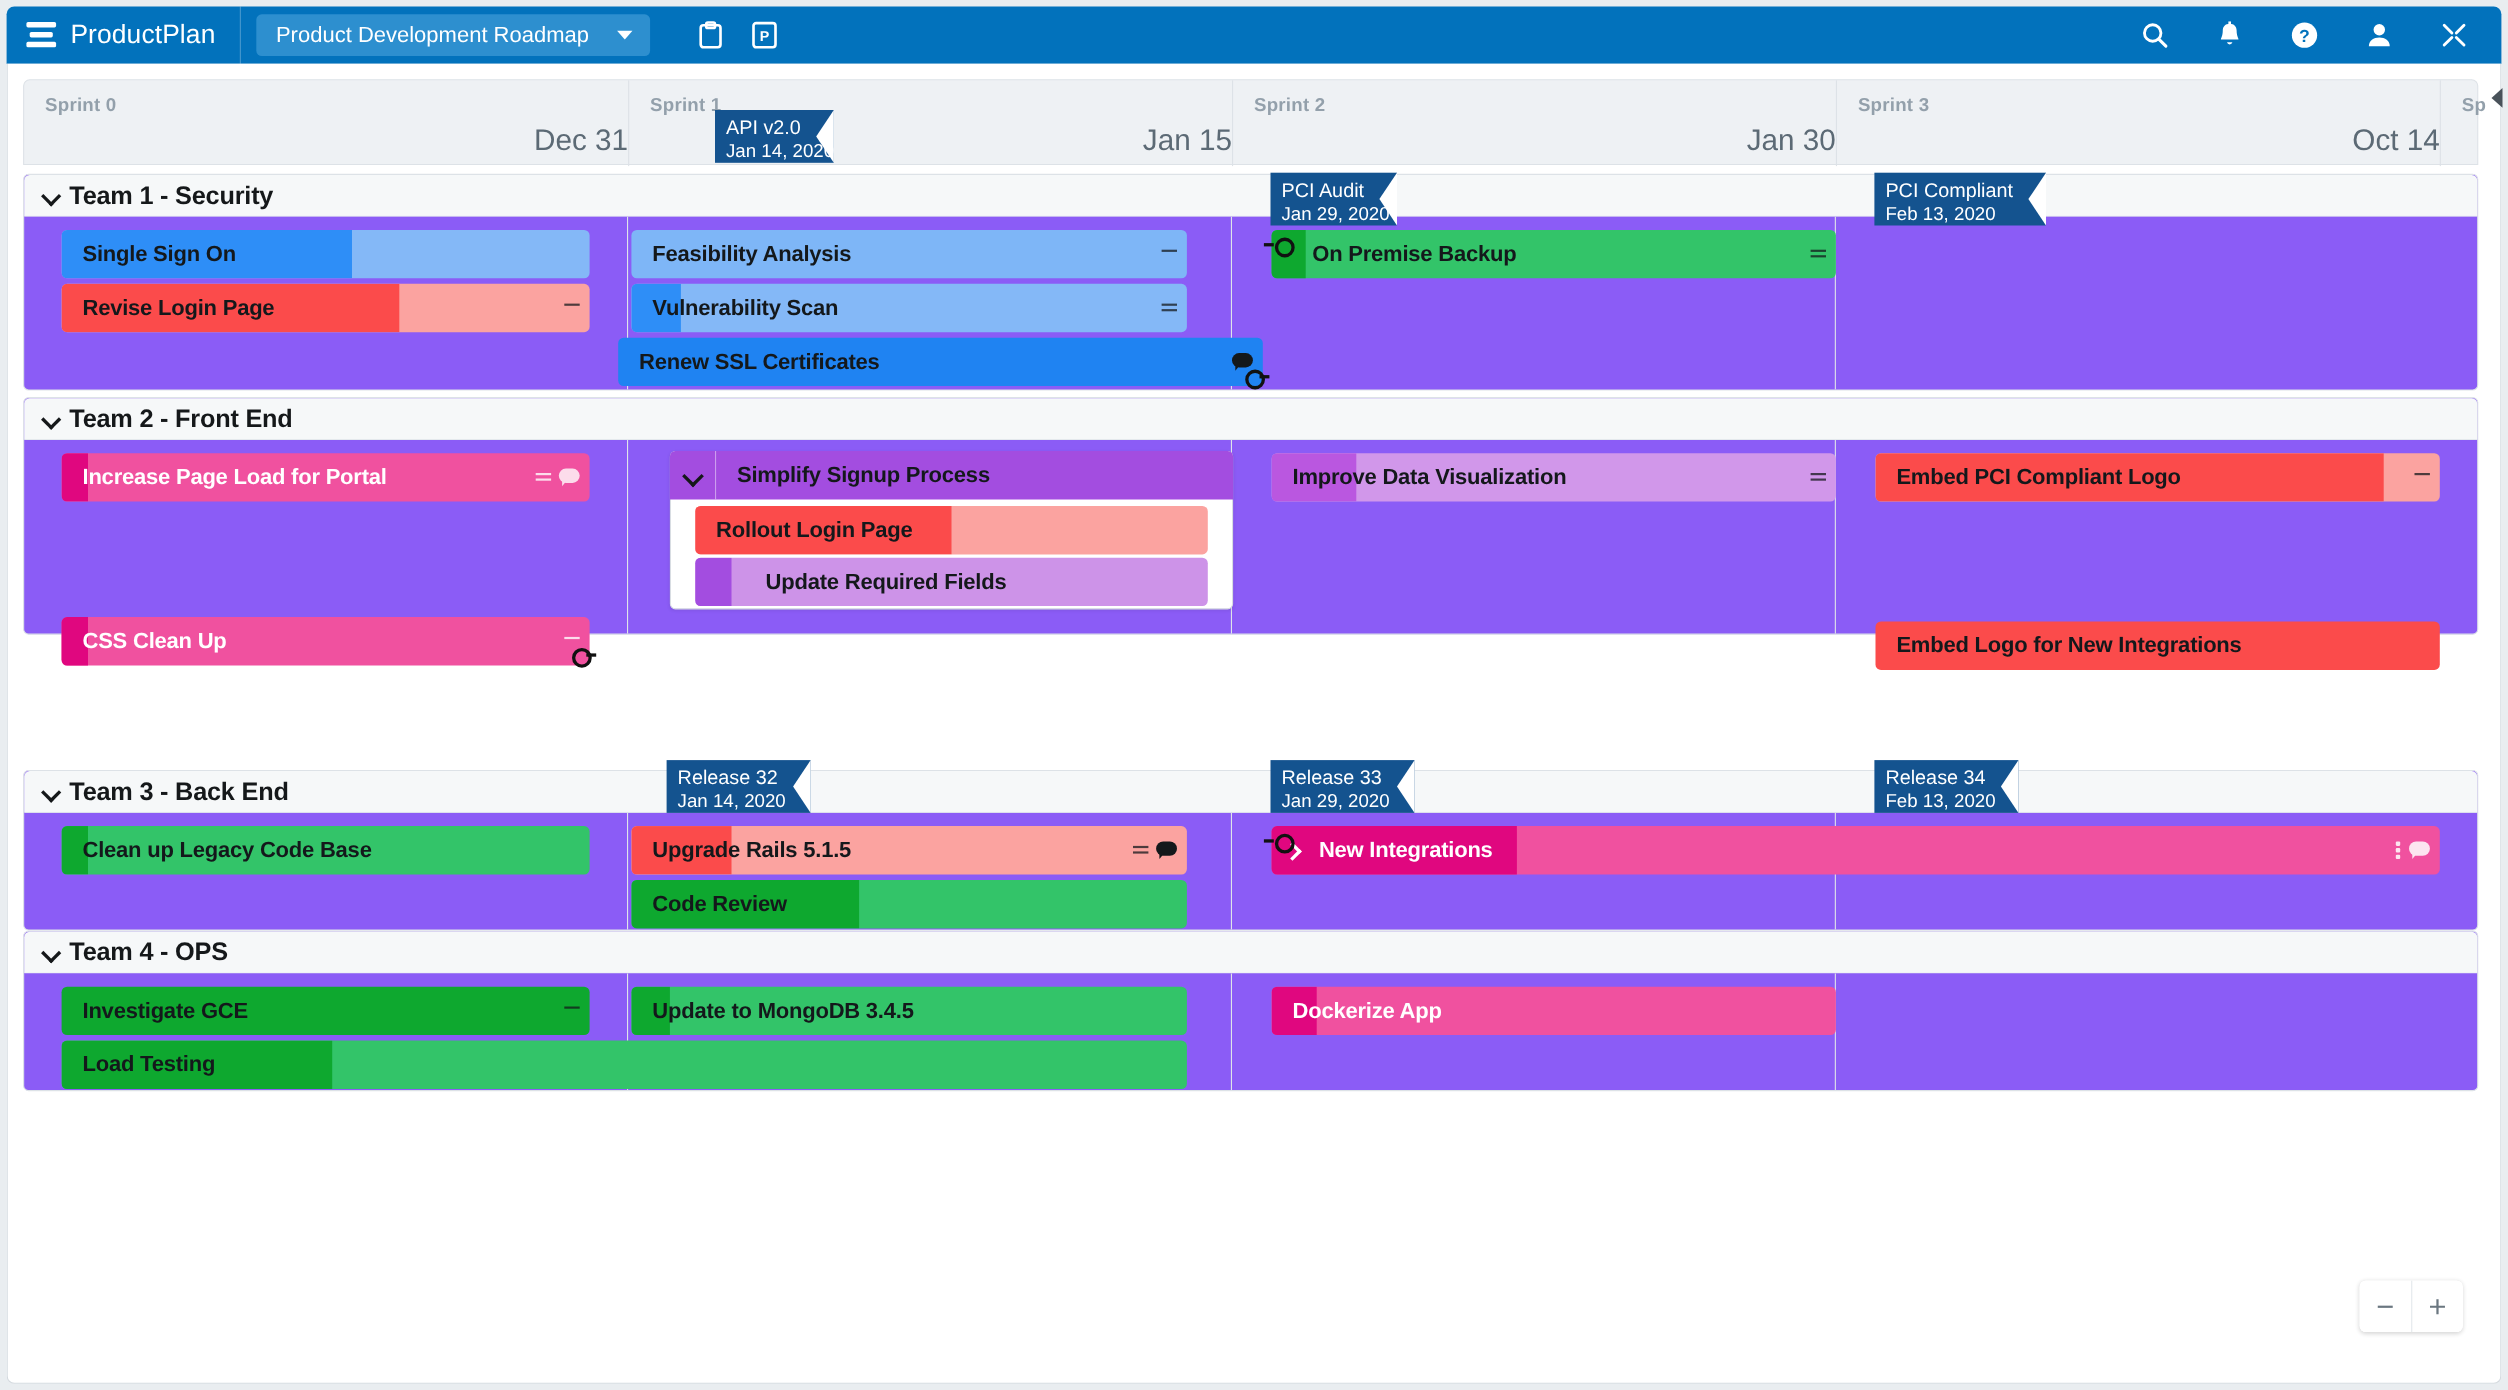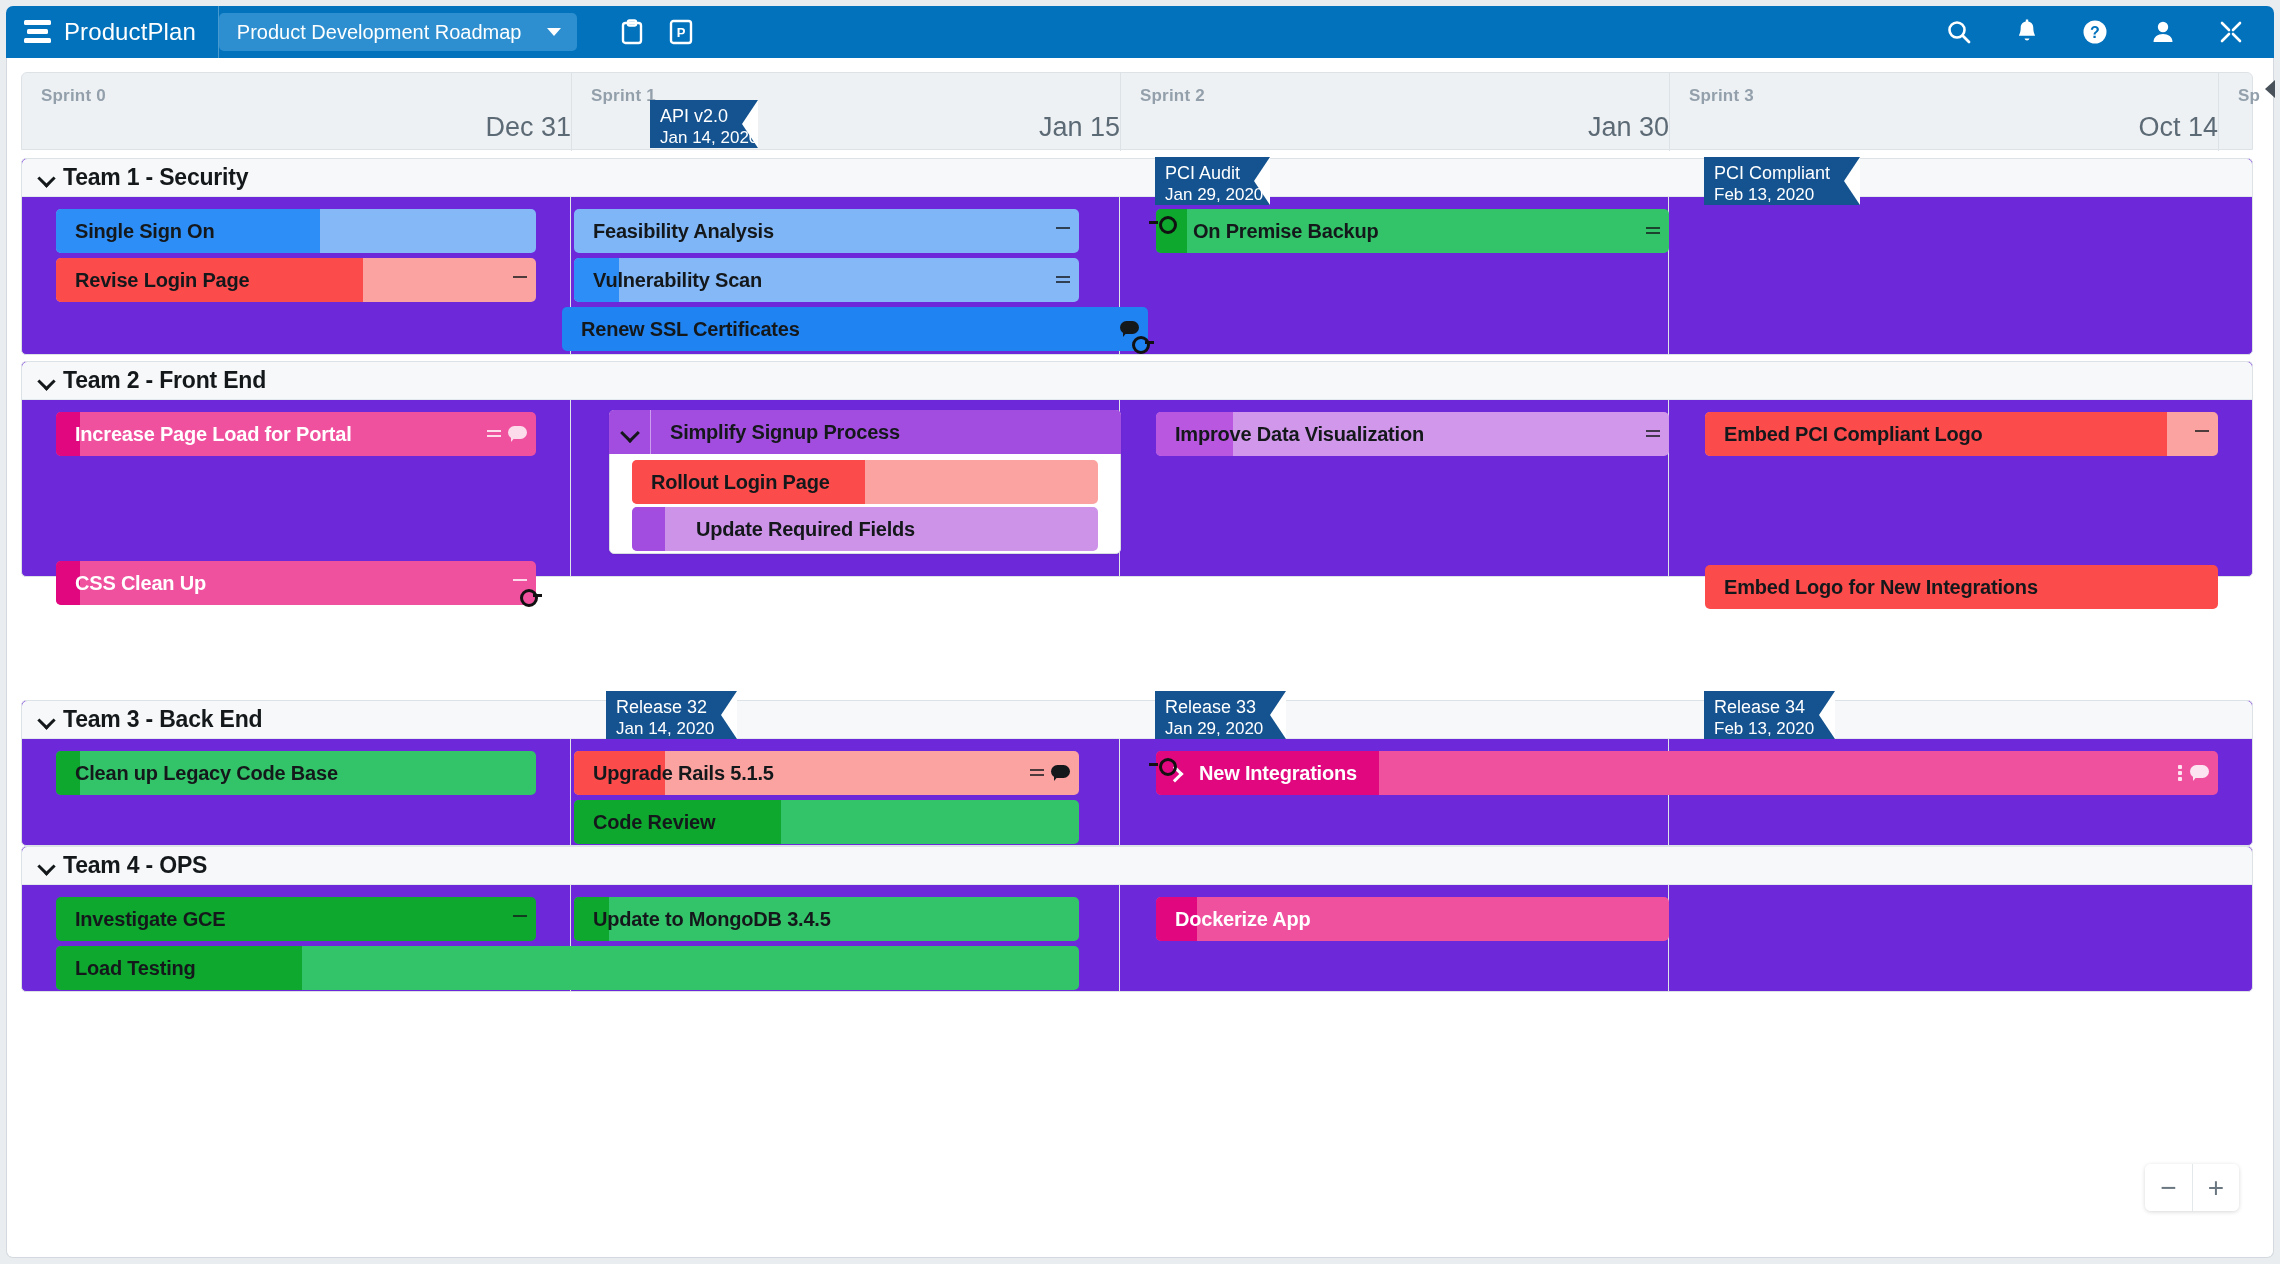--- a/index.html
+++ b/index.html
@@ -31,20 +31,21 @@
   .brand-logo { width: 27px; height: 24px; position: relative; display:block; }
   .brand-logo i {
     position: absolute; left: 0; background: #fff; border-radius: 1.5px; display: block;
   }
   .brand-logo i:nth-child(1){ top: 0;  width: 27px; height: 5px; }
   .brand-logo i:nth-child(2){ top: 9px; width: 21px; height: 5px; left: 3px;}
   .brand-logo i:nth-child(3){ top: 18px; width: 27px; height: 5px; }
   .brand-name { color:#fff; font-size: 24px; letter-spacing: .1px; }
 
   .doc-select {
+    margin-left: 14px;
     height: 38px; background: #2d8fcf; border-radius: 5px;
     display: flex; align-items: center; gap: 26px;
     padding: 0 16px 0 18px; color: #fff; font-size: 20px;
   }
   .caret-down {
     width: 0; height: 0; border-left: 7px solid transparent;
     border-right: 7px solid transparent; border-top: 8px solid #fff;
   }
   .topbar-icons-left { display: flex; align-items: center; gap: 26px; margin-left: 44px; }
   .ticon { color: #fff; display: inline-flex; align-items: center; justify-content: center; }
@@ -80,21 +81,21 @@
     padding-left: 19px;
   }
   .tl-col:first-child { border-left: none; }
   .tl-sprint { color: #93a0ab; font-size: 17px; margin-top: 13px; font-weight: 600; letter-spacing:.2px;}
   .tl-date  { color: #5c6a75; font-size: 27px; margin-top: 6px; text-align: right; }
 
   
   .group {
     position: absolute; left: 0;
     width: 2232px;
-    background: #6d28d9;
+    background: #8b5cf6;
     border: 1px solid #dde2e7;
     border-radius: 5px;
   }
   .group-head {
     height: 38px; background: #f6f8f9;
     border-bottom: 1px solid #e4e9ed;
     display: flex; align-items: center; gap: 9px;
     padding-left: 17px;
     border-radius: 5px 5px 0 0;
   }

